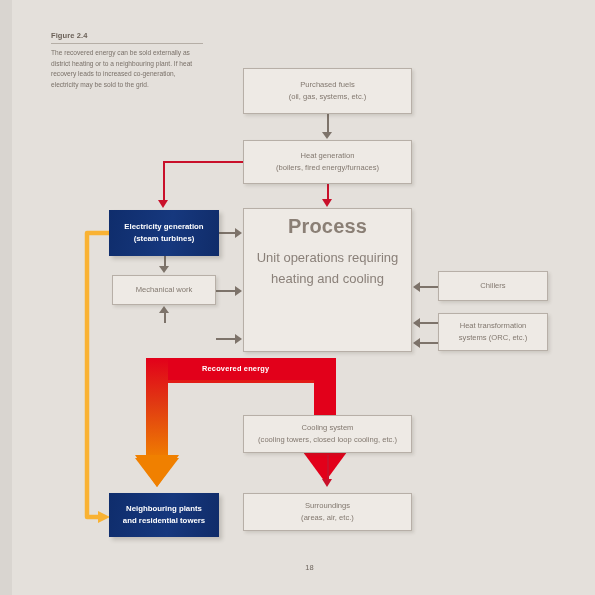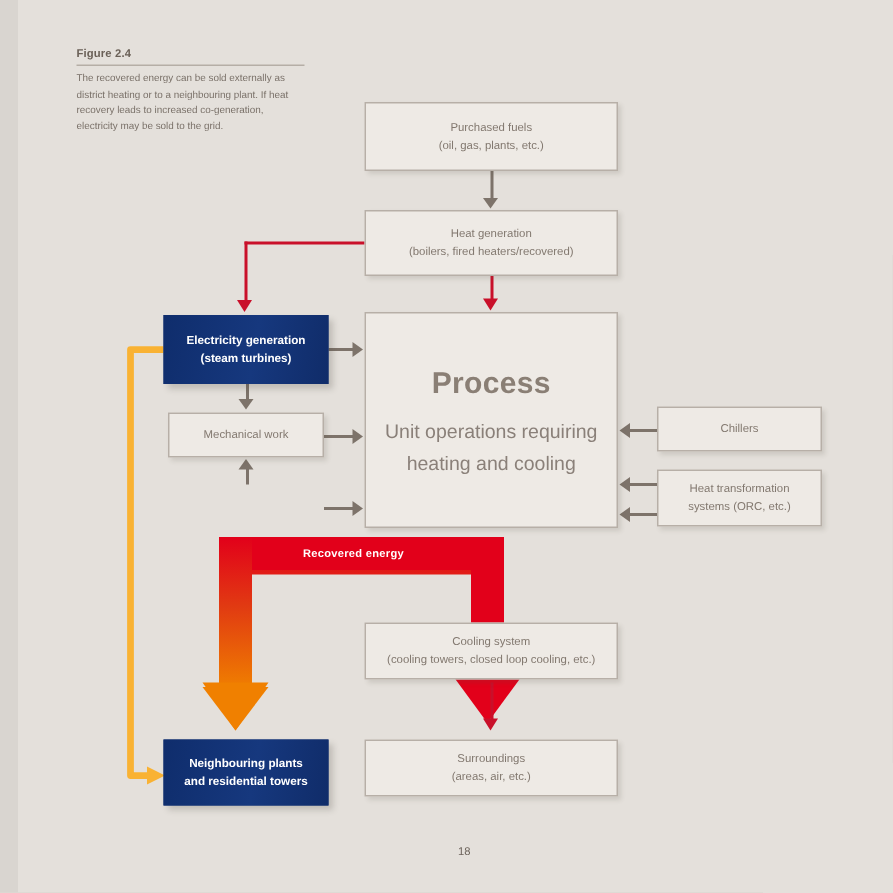--- a/index.html
+++ b/index.html
@@ -81,21 +81,21 @@
   #box-process           { left: 231px; top: 208px; width: 169px; height: 144px; }
   #box-mechanical-work   { left: 100px; top: 275px; width: 104px; height: 30px; }
   #box-purchased-elec    { left: 100px; top: 323px; width: 104px; height: 30px; }
   #box-chillers          { left: 426px; top: 271px; width: 110px; height: 30px; }
   #box-heat-transform    { left: 426px; top: 313px; width: 110px; height: 38px; justify-content: center; }
   #box-cooling-system    { left: 231px; top: 415px; width: 169px; height: 38px; }
   #box-neighbouring      { left: 97px;  top: 493px; width: 110px; height: 44px; }
   #box-surroundings      { left: 231px; top: 493px; width: 169px; height: 38px; }
 
   
-  #box-process { justify-content: center; }
+  #box-process { justify-content: flex-start; }
   #box-process .proc-title {
     font-size: 20px;
     font-weight: bold;
     color: #8a7f75;
     letter-spacing: .2px;
     margin-bottom: 6px;
   }
   #box-process .proc-sub {
     font-size: 13px;
     color: #8a8079;
@@ -265,26 +265,26 @@
   <div class="conn arrow-left-gray" style="left:401px; top:318px;"></div>
 
   <div class="conn hline-gray" style="left:408px; top:342px; width:19px;"></div>
   <div class="conn arrow-left-gray" style="left:401px; top:338px;"></div>
 
   <div class="conn vline-red" style="left:315px; top:455px; height:26px;"></div>
   <div class="conn arrow-down-red" style="left:310px; top:479px;"></div>
 
   <div class="box" id="box-purchased-fuels">
     <div class="l1">Purchased fuels</div>
-    <div class="l2">(oil, gas, plants, etc.)</div>
+    <div class="l2">(oil, gas, systems, etc.)</div>
   </div>
 
   <div class="box" id="box-heat-generation">
     <div class="l1">Heat generation</div>
-    <div class="l2">(boilers, fired heaters/recovered)</div>
+    <div class="l2">(boilers, fired energy/furnaces)</div>
   </div>
 
   <div class="box navy" id="box-electricity-gen">
     <div class="l1">Electricity generation</div>
     <div class="l2">(steam turbines)</div>
   </div>
 
   <div class="box" id="box-process">
     <div class="proc-title">Process</div>
     <div class="proc-sub">Unit operations requiring</div>

